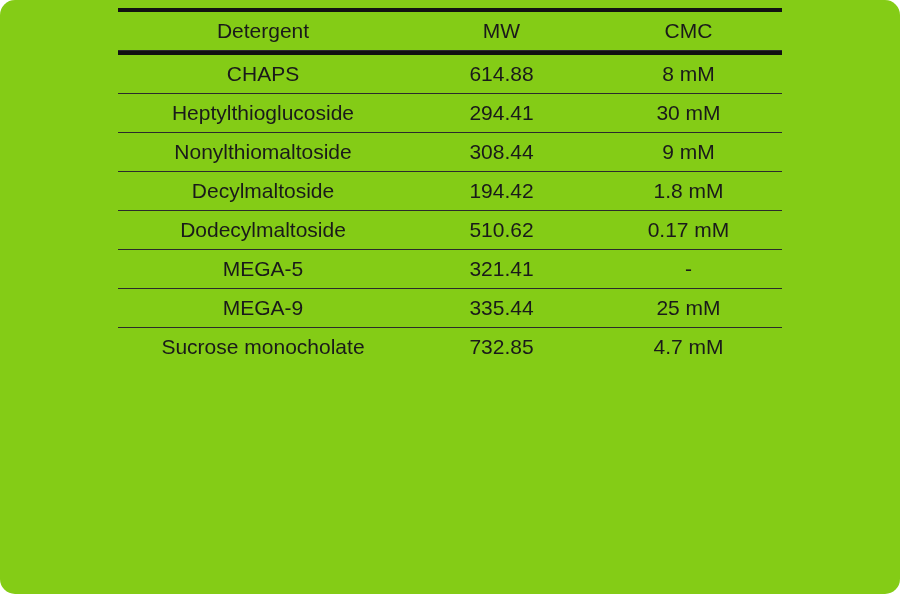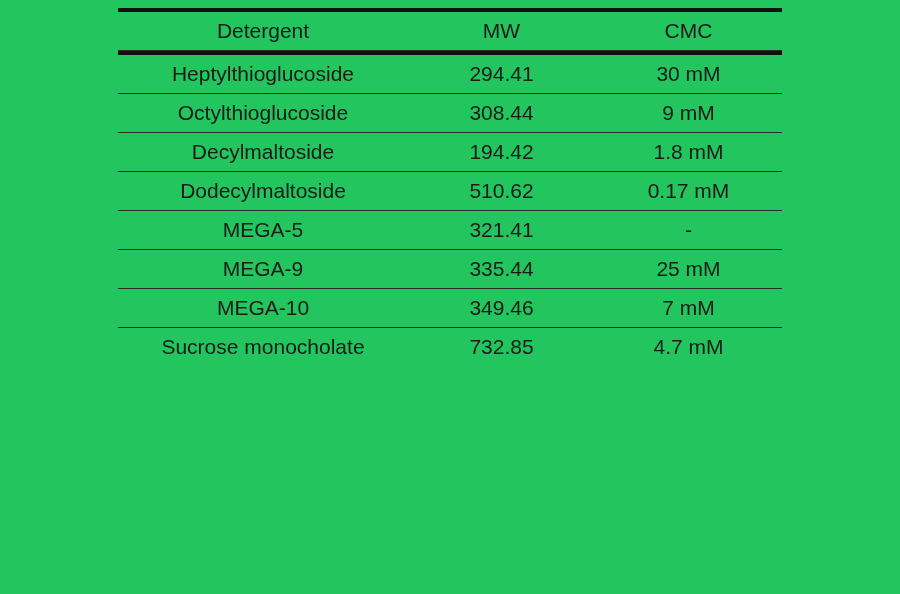--- a/index.html
+++ b/index.html
@@ -7,22 +7,23 @@
     padding: 0;
     width: 900px;
     height: 594px;
     background: #ffffff;
     font-family: "Liberation Sans", sans-serif;
   }
   #page {
     position: relative;
     width: 900px;
     height: 594px;
-    background: #22c55e;
+    background: #84cc16;
     overflow: hidden;
+    border-radius: 15px;
   }
   #table-wrap {
     position: absolute;
     left: 118px;
     top: 8px;
     width: 664px;
   }
   table.data-table {
     border-collapse: collapse;
     width: 664px;
@@ -86,26 +87,31 @@
     <div class="header-rule"></div>
 
     <table class="data-table">
       <colgroup>
         <col class="c-name">
         <col class="c-mw">
         <col class="c-cmc">
       </colgroup>
       <tbody>
         <tr>
+          <td>CHAPS</td>
+          <td>614.88</td>
+          <td>8 mM</td>
+        </tr>
+        <tr>
           <td>Heptylthioglucoside</td>
           <td>294.41</td>
           <td>30 mM</td>
         </tr>
         <tr>
-          <td>Octylthioglucoside</td>
+          <td>Nonylthiomaltoside</td>
           <td>308.44</td>
           <td>9 mM</td>
         </tr>
         <tr>
           <td>Decylmaltoside</td>
           <td>194.42</td>
           <td>1.8 mM</td>
         </tr>
         <tr>
           <td>Dodecylmaltoside</td>
@@ -116,25 +122,20 @@
           <td>MEGA-5</td>
           <td>321.41</td>
           <td>-</td>
         </tr>
         <tr>
           <td>MEGA-9</td>
           <td>335.44</td>
           <td>25 mM</td>
         </tr>
         <tr>
-          <td>MEGA-10</td>
-          <td>349.46</td>
-          <td>7 mM</td>
-        </tr>
-        <tr>
           <td>Sucrose monocholate</td>
           <td>732.85</td>
           <td>4.7 mM</td>
         </tr>
 
       </tbody>
     </table>
 
   </div>
 </div>

